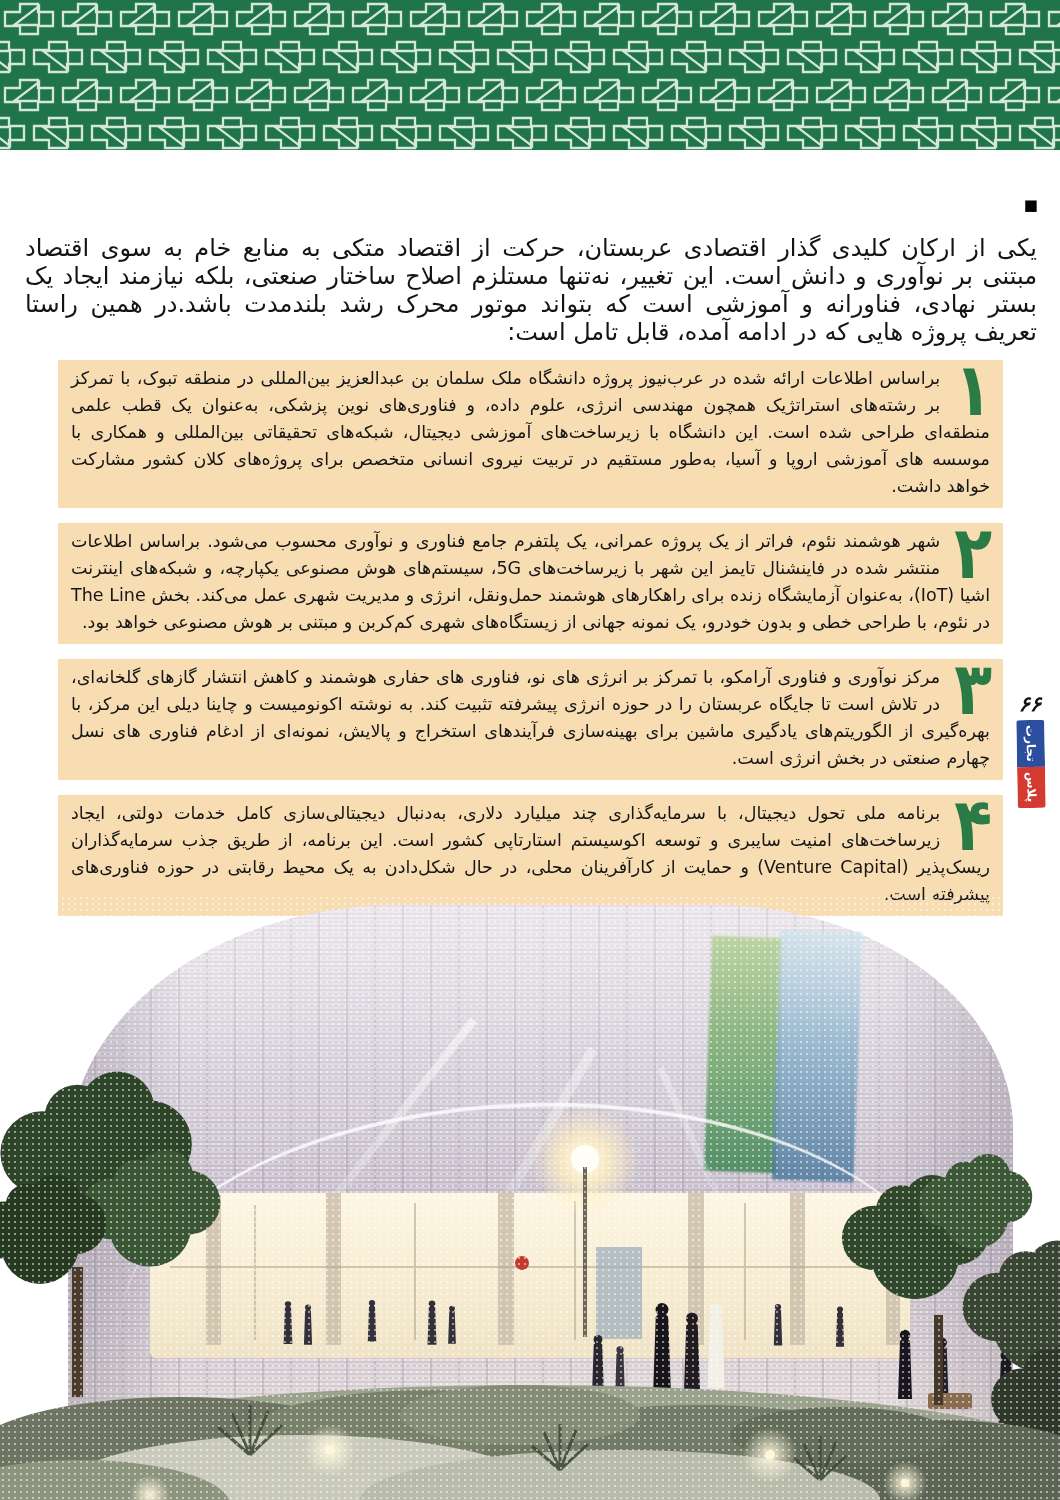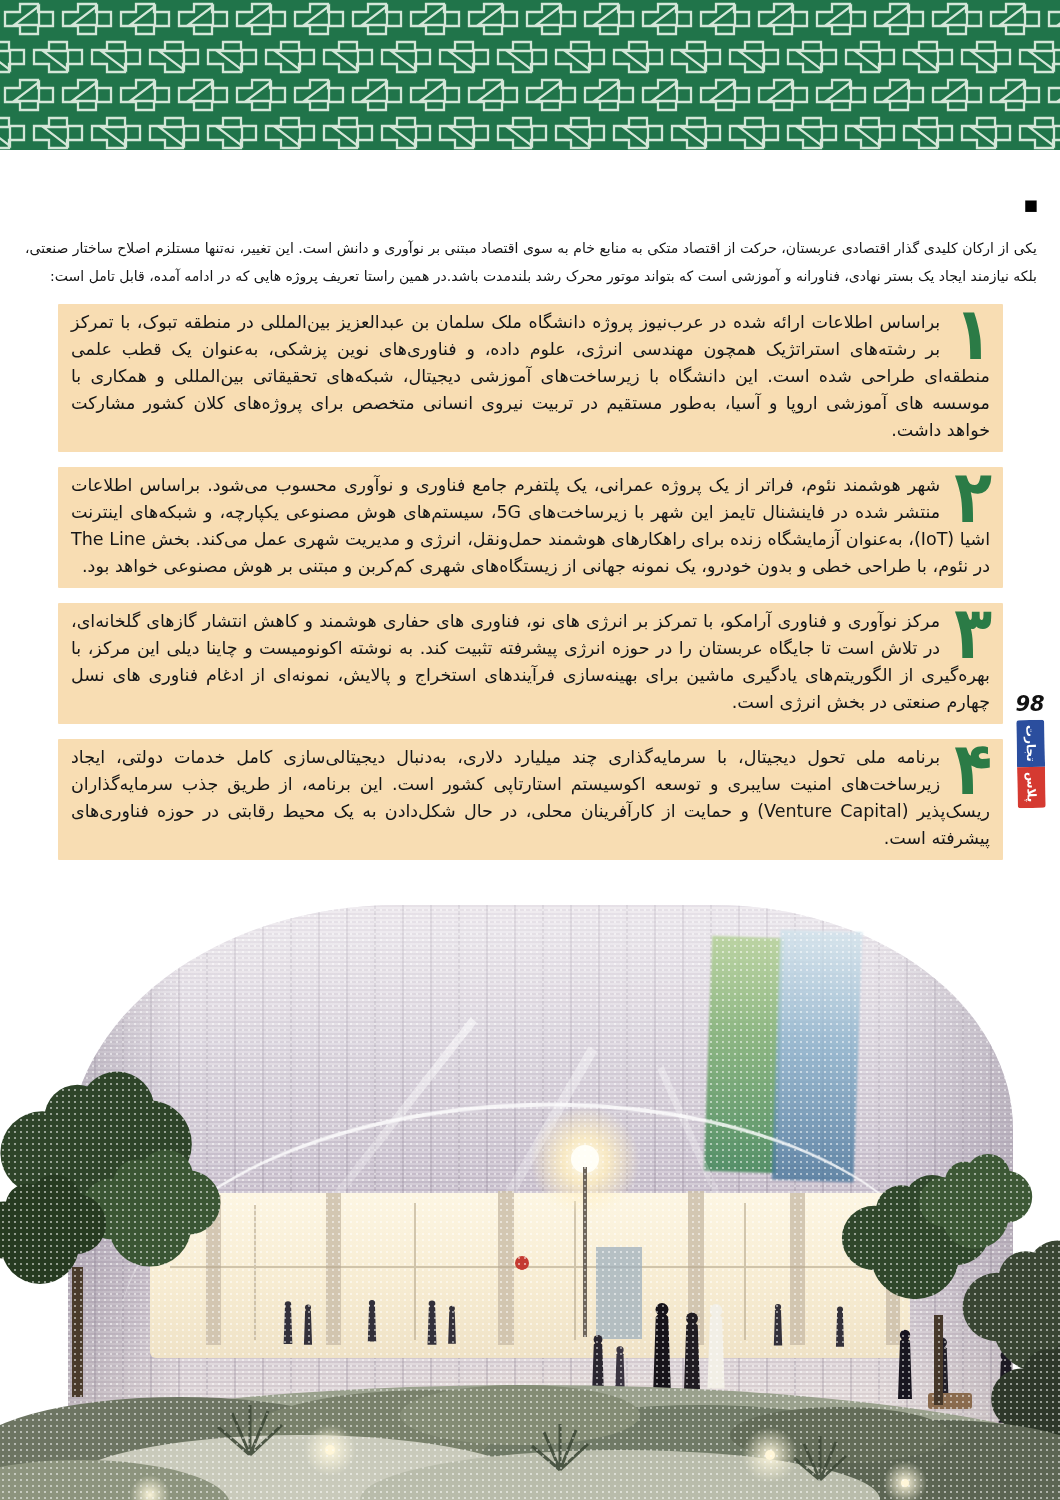--- a/index.html
+++ b/index.html
@@ -13,21 +13,21 @@
   .page{position:relative;width:1060px;height:1500px;direction:rtl;}
 
   
   .band{position:absolute;top:0;left:0;width:1060px;height:150px;overflow:hidden;}
 
   
   .content{position:absolute;top:150px;right:0;left:0;padding:52px 20px 0 15px;direction:rtl;}
   .title-row{display:flex;align-items:baseline;justify-content:flex-start;gap:4px;margin:0 2px 14px 0;}
   .bullet{font-size:15px;color:#000;transform:translateY(-6px);}
   h1.title{margin:0;font-size:30px;line-height:1.2;font-weight:bold;color:#1d6b3f;letter-spacing:-.2px;}
-  .intro{margin:10px 3px 14px 10px;font-size:14px;line-height:28px;color:#141414;text-align:justify;}
+  .intro{margin:10px 3px 14px 10px;font-size:24px;line-height:28px;color:#141414;text-align:justify;}
 
   .item{background:#f8ddb3;margin:0 37px 15px 43px;padding:5px 13px 8px 13px;border-radius:1px;}
   .item-text{margin:0;font-size:17.5px;line-height:27px;color:#161616;text-align:justify;}
   .numeral{
     float:right;
     font-size:62px;line-height:50px;font-weight:bold;color:#2b7b46;
     margin:-4px -2px 0 14px;
     transform:scaleY(1.18);transform-origin:top right;
     font-family:"DejaVu Sans",sans-serif;
   }
@@ -119,21 +119,21 @@
       </article>
       <article class="item">
         <p class="item-text"><span class="numeral">۳</span><span>مرکز نوآوری و فناوری آرامکو، با تمرکز بر انرژی های نو، فناوری های حفاری هوشمند و کاهش انتشار گازهای گلخانه‌ای، در تلاش است تا جایگاه عربستان را در حوزه انرژی پیشرفته تثبیت کند. به نوشته اکونومیست و چاینا دیلی این مرکز، با بهره‌گیری از الگوریتم‌های یادگیری ماشین برای بهینه‌سازی فرآیندهای استخراج و پالایش، نمونه‌ای از ادغام فناوری های نسل چهارم صنعتی در بخش انرژی است.</span></p>
       </article>
       <article class="item">
         <p class="item-text"><span class="numeral">۴</span><span>برنامه ملی تحول دیجیتال، با سرمایه‌گذاری چند میلیارد دلاری، به‌دنبال دیجیتالی‌سازی کامل خدمات دولتی، ایجاد زیرساخت‌های امنیت سایبری و توسعه اکوسیستم استارتاپی کشور است. این برنامه، از طریق جذب سرمایه‌گذاران ریسک‌پذیر (Venture Capital) و حمایت از کارآفرینان محلی، در حال شکل‌دادن به یک محیط رقابتی در حوزه فناوری‌های پیشرفته است.</span></p>
       </article>
     </section>
   </div>
 
-  <div class="folio">98</div>
+  <div class="folio">۶۶</div>
   <div class="logo">
     <div class="logo-top">
       <span class="logo-text">تجارت</span>
     </div>
     <div class="logo-bottom">
       <span class="logo-text">پلاس</span>
     </div>
   </div>
 
   <div class="illustration">

